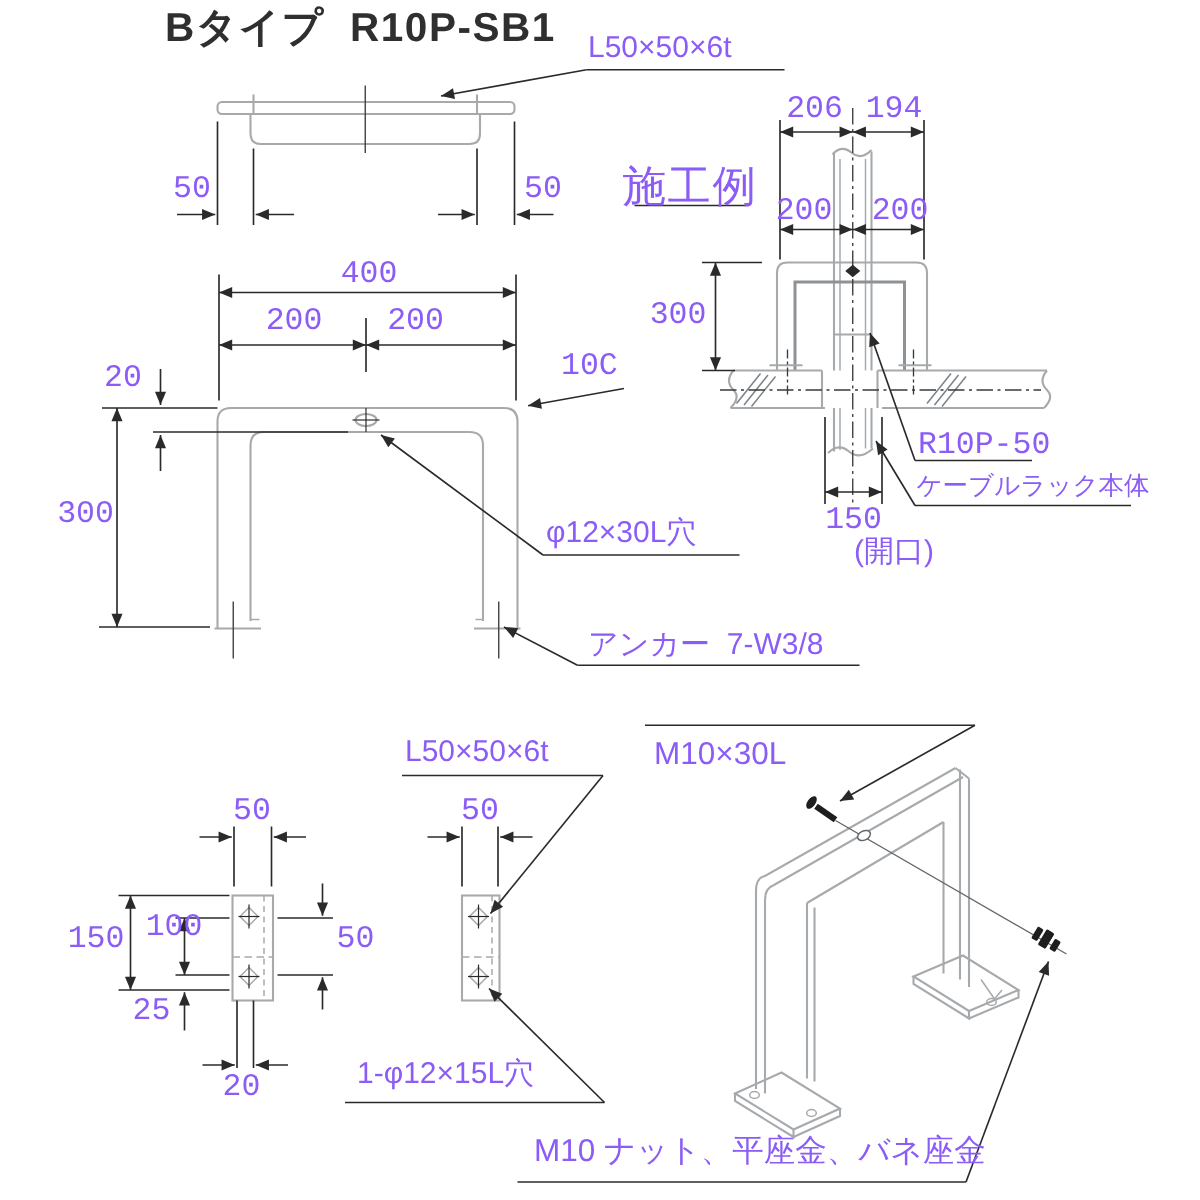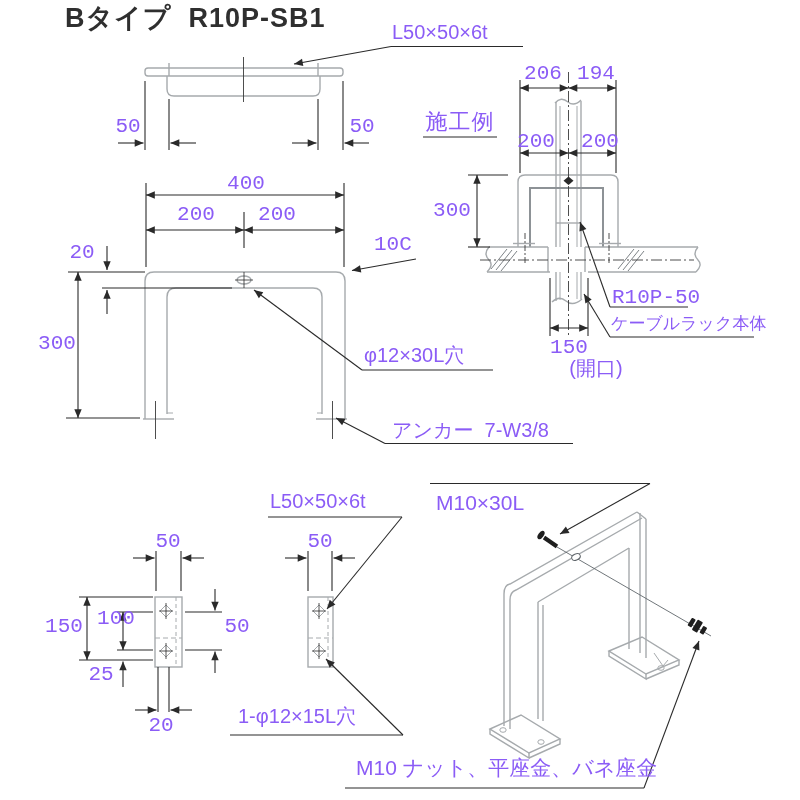--- a/index.html
+++ b/index.html
@@ -5,22 +5,22 @@
   html,body{margin:0;padding:0;background:#ffffff;}
   #stage{position:relative;width:800px;height:800px;background:#ffffff;overflow:hidden;
          font-family:"Liberation Sans","DejaVu Sans",sans-serif;color:#2a2a2a;}
   #linework{position:absolute;left:0;top:0;}
   .lbl{position:absolute;white-space:pre;color:#8b5cf6;font-size:20px;line-height:1.05;}
   .dimtxt{font-family:Liberation Mono, monospace;font-size:21px;}
   .ctr{transform:translateX(-50%);}
   .jp{font-size:20px;}
   .jp-sm{font-size:17px;}
   .jp-md{font-size:21px;}
-  .heading{font-size:22px;letter-spacing:1px;}
-  .title{font-size:27px;font-weight:bold;letter-spacing:1px;color:#2f2f2f;}
+  .heading{font-size:29px;letter-spacing:1px;}
+  .title{font-size:27px;font-weight:bold;letter-spacing:1px;color:#2f2f2f;margin-left:45px;}
   svg .obj{stroke:#a6aaad;fill:none;stroke-width:1.4;}
   svg .obj1{stroke:#a6aaad;fill:none;stroke-width:1;}
   svg .obj2{stroke:#8d9296;fill:none;stroke-width:2;}
   svg .dim{stroke:#2a2a2a;fill:none;stroke-width:1.1;}
   svg .thin{stroke:#2a2a2a;fill:none;stroke-width:0.8;}
   svg .cl{stroke:#3a3a3a;fill:none;stroke-width:0.9;}
   svg .hatch{stroke:#7d8286;fill:none;stroke-width:1;}
 </style>
 </head>
 <body>

